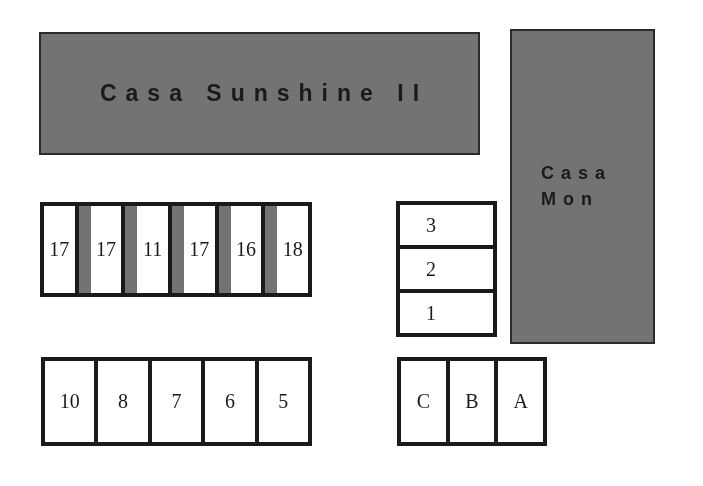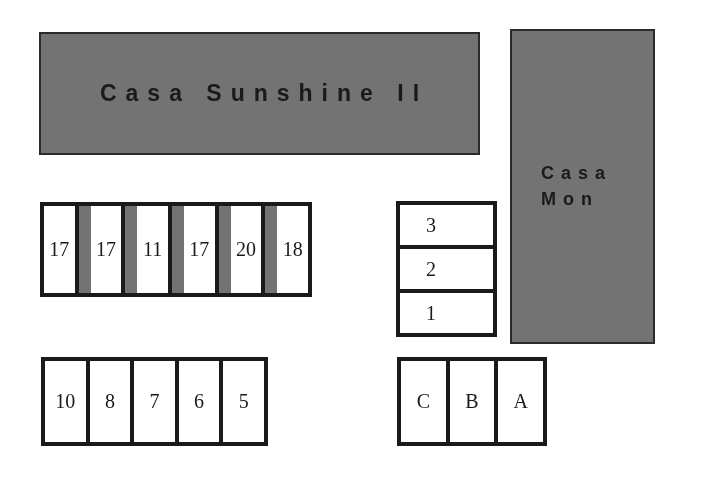--- a/index.html
+++ b/index.html
@@ -99,21 +99,21 @@
     left: 40px;
     top: 202px;
     width: 272px;
     height: 95px;
     gap: 12px;
   }
   
   #row-lower {
     left: 41px;
     top: 357px;
-    width: 227px;
+    width: 271px;
     height: 89px;
   }
   
   #row-letters {
     left: 397px;
     top: 357px;
     width: 150px;
     height: 89px;
   }
 
@@ -150,21 +150,21 @@
       <span>Casa</span>
       <span>Mon</span>
     </div>
   </div>
 
   <div class="box thick strip" id="row-upper">
     <div class="unit">17</div>
     <div class="unit">17</div>
     <div class="unit">11</div>
     <div class="unit">17</div>
-    <div class="unit">20</div>
+    <div class="unit">16</div>
     <div class="unit">18</div>
   </div>
 
   <div class="box thick strip" id="row-lower">
     <div class="unit">10</div>
     <div class="unit">8</div>
     <div class="unit">7</div>
     <div class="unit">6</div>
     <div class="unit">5</div>
   </div>

